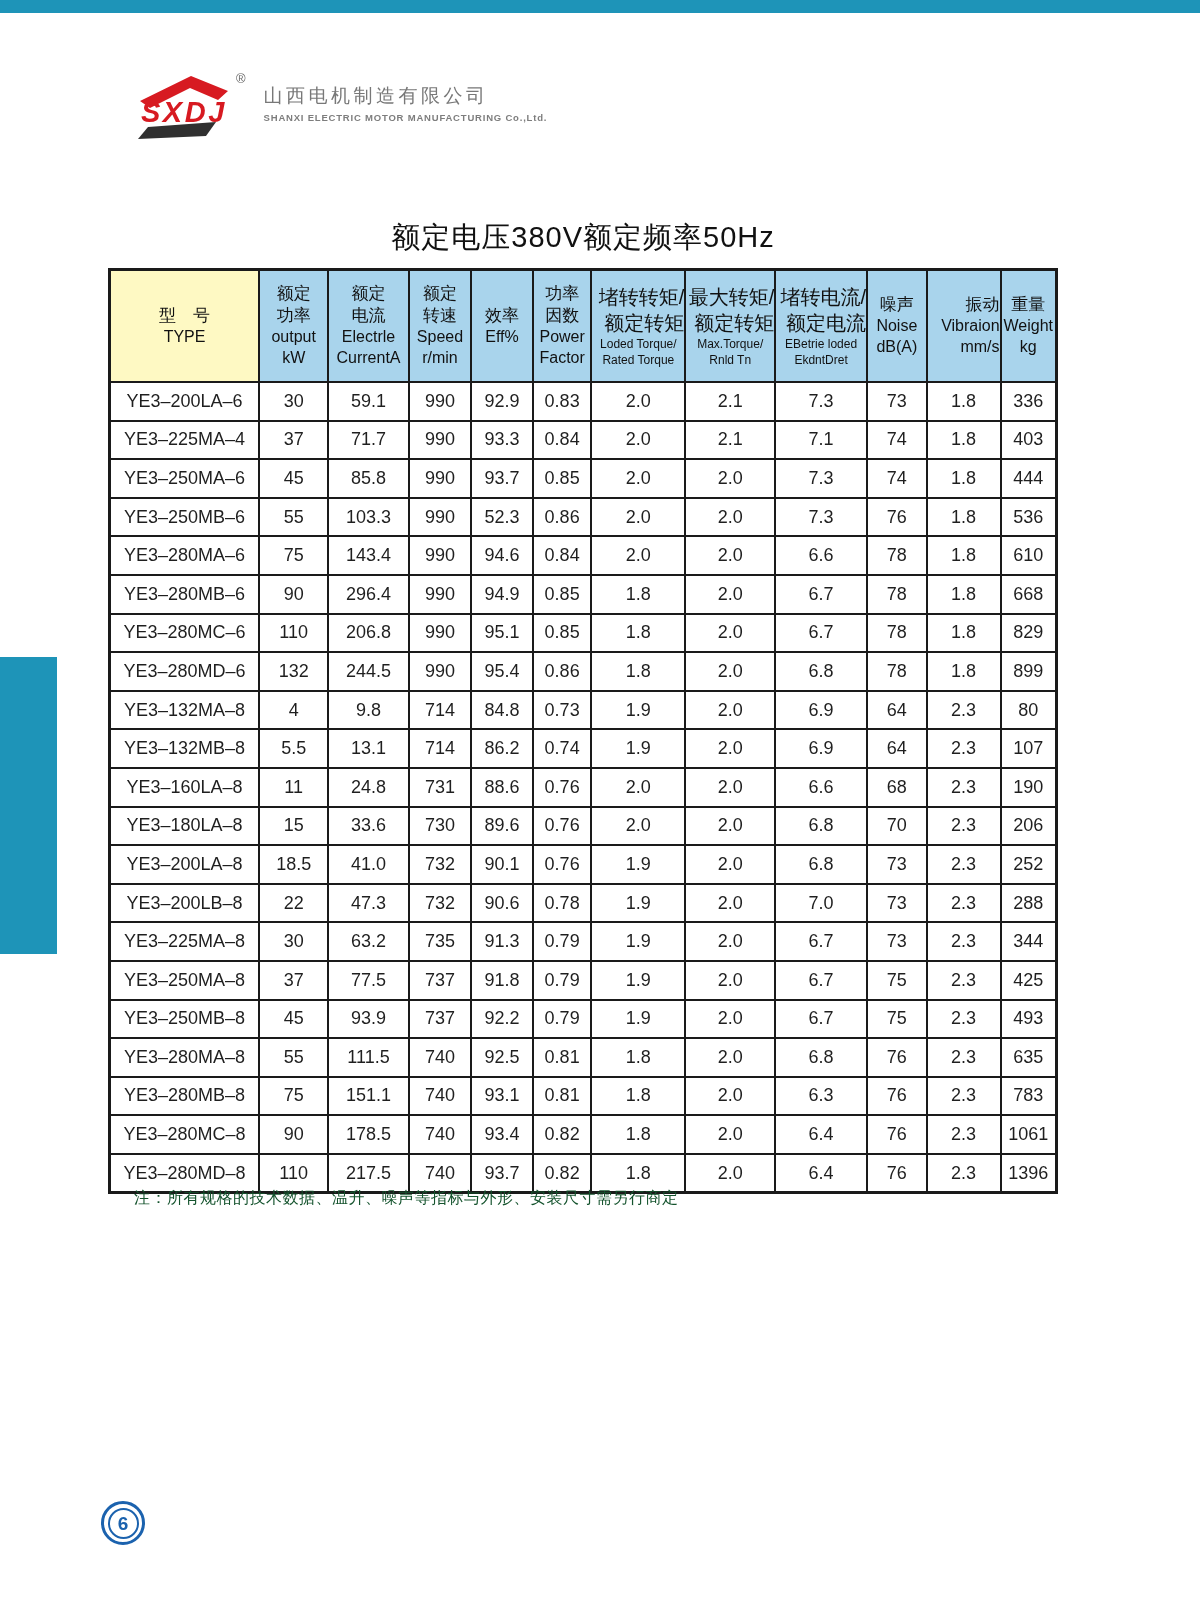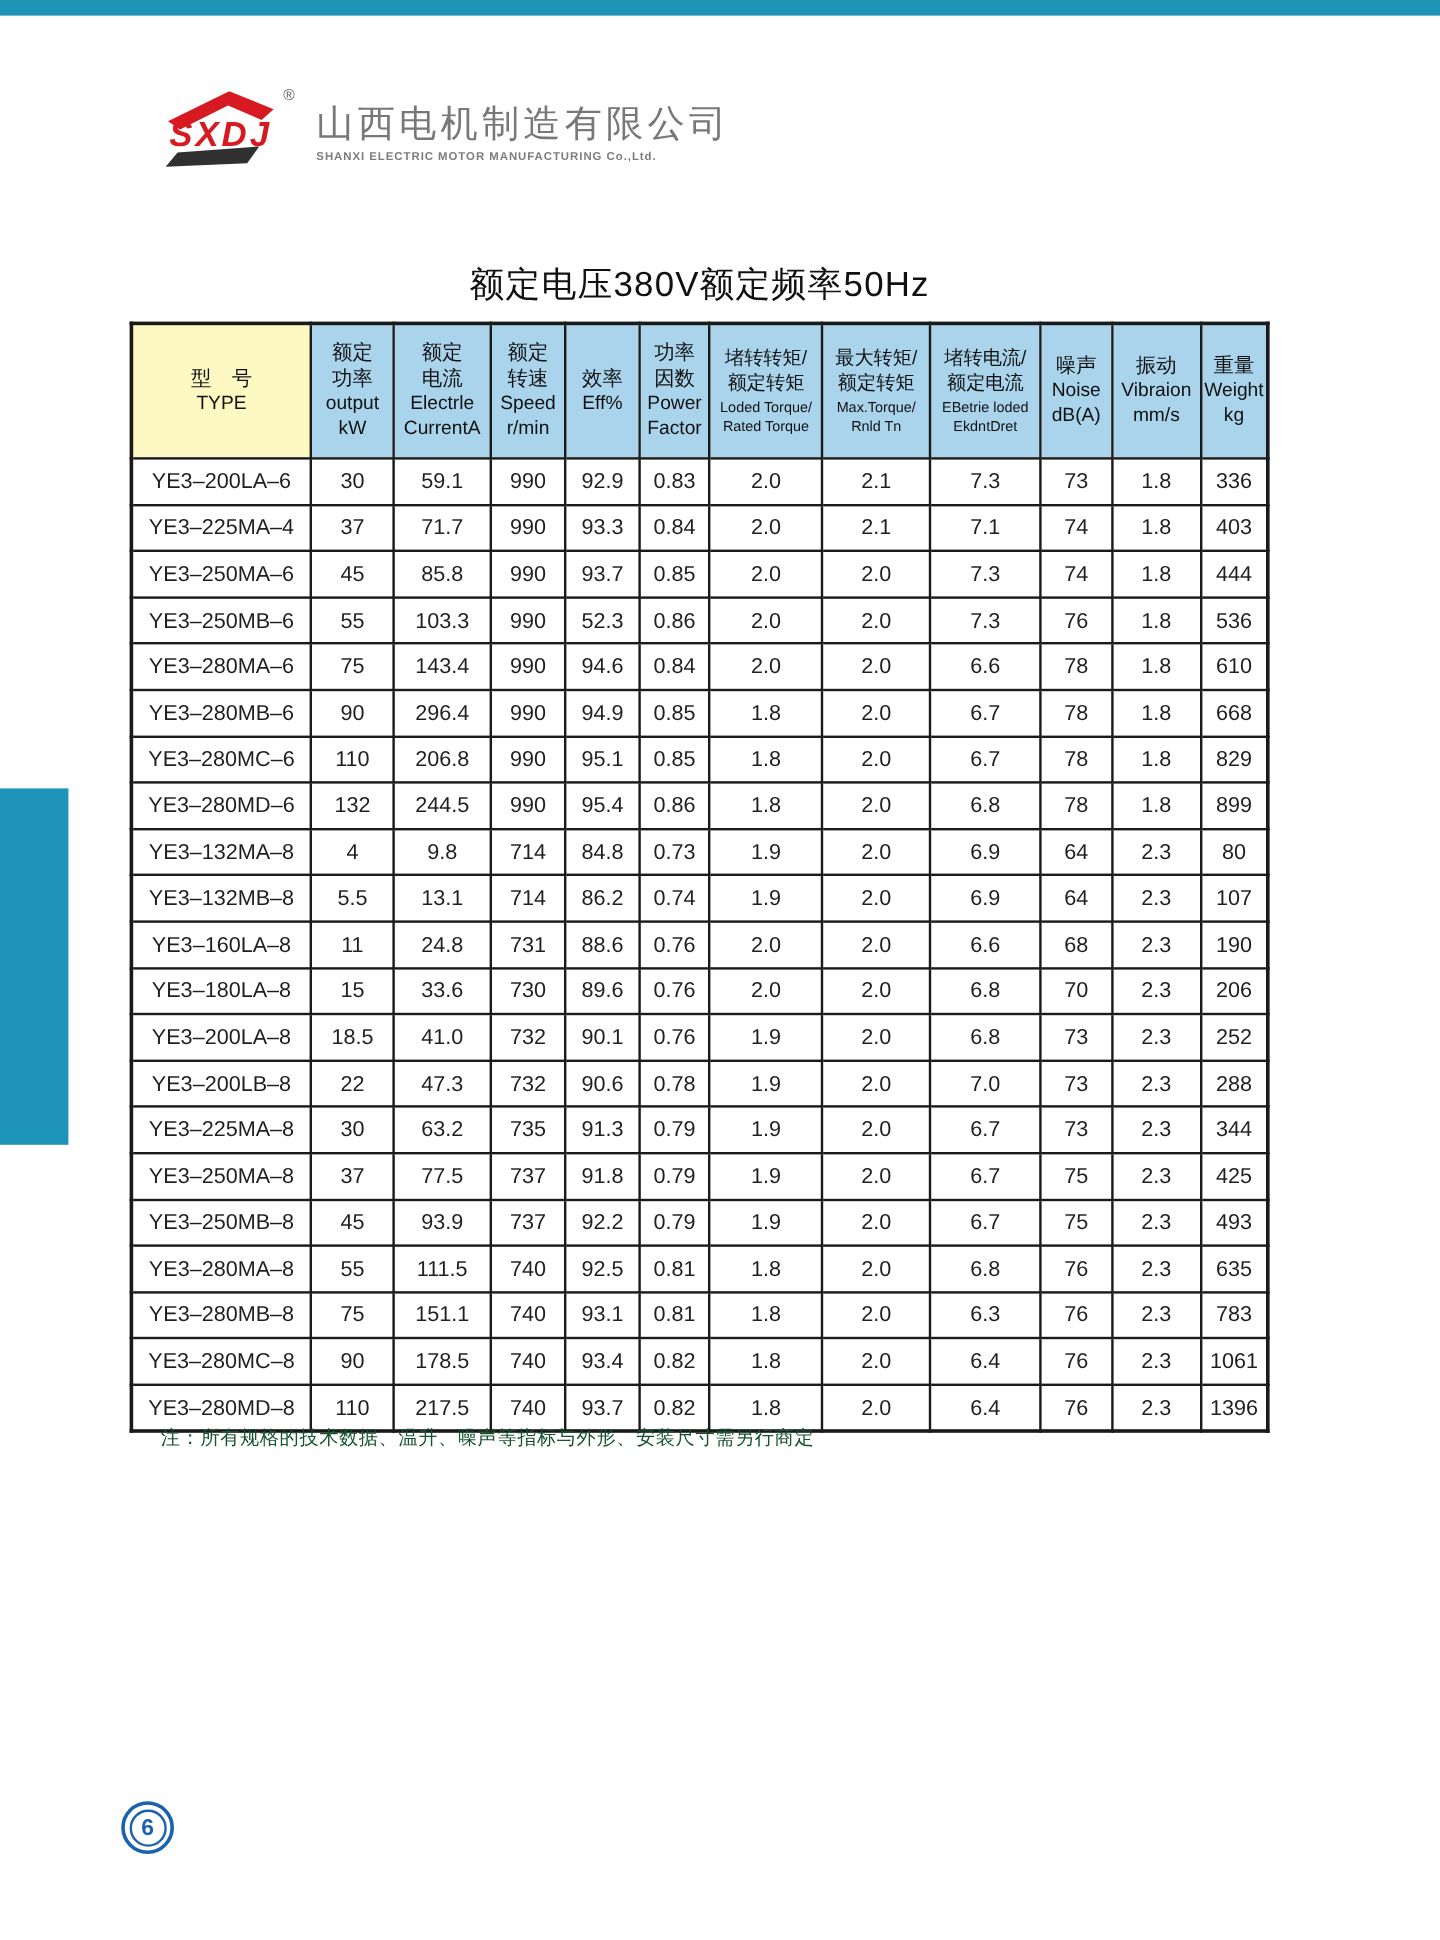--- a/index.html
+++ b/index.html
@@ -7,36 +7,36 @@
     position:relative;width:1200px;height:1617px;background:#ffffff;
     font-family:"Liberation Sans","DejaVu Sans",sans-serif;color:#1a1a1a;overflow:hidden;
   }
   .top-bar{position:absolute;left:0;top:0;width:1200px;height:13px;}
   .left-bar{position:absolute;left:0;top:657px;width:57px;height:297px;}
   
   .logo{position:absolute;left:138px;top:70px;display:flex;align-items:flex-start;}
   .logo-mark{position:relative;width:96px;height:70px;}
   .logo-reg{font-size:13px;color:#666;margin:2px 4px 0 2px;line-height:1;}
   .logo-names{margin-left:14px;padding-top:16px;}
-  .logo-cn{font-size:31px;color:#787878;letter-spacing:3.5px;line-height:1.1;font-weight:400;}
+  .logo-cn{font-size:19px;color:#787878;letter-spacing:3.5px;line-height:1.1;font-weight:400;}
   .logo-en{font-size:9.5px;color:#7d7d7d;letter-spacing:0.8px;font-weight:bold;margin-top:5px;white-space:nowrap;}
   
   .title{position:absolute;left:108px;top:218px;width:950px;text-align:center;
          font-size:29px;font-weight:500;letter-spacing:1px;color:#111;}
   
   table.spec{position:absolute;left:108px;top:268px;width:950px;border-collapse:collapse;
              table-layout:fixed;border:3px solid #1a1a1a;}
   table.spec th,table.spec td{border:2px solid #1a1a1a;text-align:center;vertical-align:middle;
              padding:0;overflow:hidden;}
   table.spec thead th{height:110px;font-weight:400;}
   table.spec tbody td{height:36.6px;font-size:18px;color:#1f1f1f;}
   td.c-type{text-align:left;padding-left:12px;}
   .hl-zh{font-size:17px;line-height:1.3;color:#111;}
   .hl-en{font-size:16px;line-height:1.3;color:#111;}
-  th.small-en .hl-zh{font-size:16px;}
+  th.small-en .hl-zh{font-size:20px;text-align:right;}
   th.small-en .hl-en{font-size:12px;line-height:1.35;}
   
   .note{position:absolute;left:134px;top:1188px;font-size:16px;color:#14532d;letter-spacing:0.5px;}
   
   .page-badge{position:absolute;left:101px;top:1501px;width:44px;height:44px;border-radius:50%;
               border:3px solid #1B62AE;box-sizing:border-box;display:flex;align-items:center;justify-content:center;background:#fff;}
   .page-badge-inner{width:31px;height:31px;border-radius:50%;border:2px solid #1B62AE;box-sizing:border-box;
               display:flex;align-items:center;justify-content:center;}
   .page-num{font-size:19px;font-weight:bold;color:#1B62AE;line-height:1;}
 </style>
@@ -128,21 +128,21 @@
             <div class="hl-zh">堵转电流/</div>
             <div class="hl-zh">额定电流</div>
             <div class="hl-en">EBetrie loded</div>
             <div class="hl-en">EkdntDret</div>
           </th>
           <th style="background: rgb(169, 212, 236);">
             <div class="hl-zh">噪声</div>
             <div class="hl-en">Noise</div>
             <div class="hl-en">dB(A)</div>
           </th>
-          <th style="background: rgb(169, 212, 236);">
+          <th style="background: rgb(169, 212, 236); text-align: right;">
             <div class="hl-zh">振动</div>
             <div class="hl-en">Vibraion</div>
             <div class="hl-en">mm/s</div>
           </th>
           <th style="background: rgb(169, 212, 236);">
             <div class="hl-zh">重量</div>
             <div class="hl-en">Weight</div>
             <div class="hl-en">kg</div>
           </th>
         </tr>

